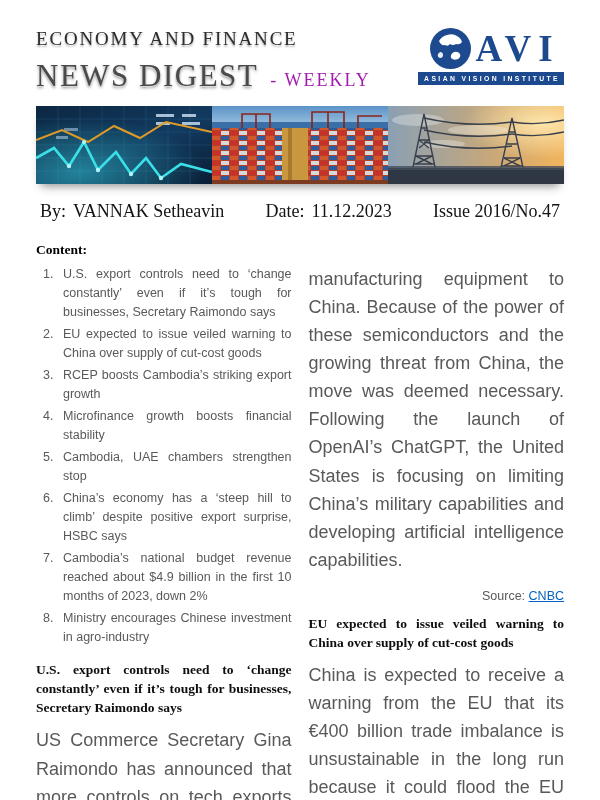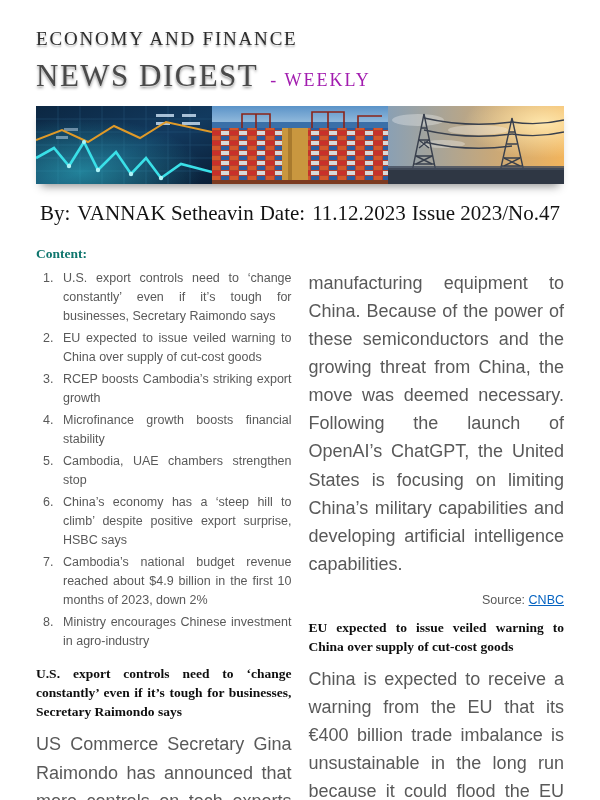--- a/index.html
+++ b/index.html
@@ -30,26 +30,26 @@
     margin-top:3px;background:#1d4a8f;color:#fff;font-size:6.8px;font-weight:bold;
     letter-spacing:2.4px;padding:3px 4px 3px 6px;white-space:nowrap;align-self:stretch;text-align:center;
   }
   
   .banner{display:flex;margin:6px 36px 0 36px;height:78px;box-shadow:0 7px 9px -5px rgba(0,0,0,.45);}
   .banner-img{flex:1;position:relative;overflow:hidden;}
   .banner-img svg{display:block;width:100%;height:100%;}
   
   .byline{
     display:flex;justify-content:space-between;align-items:baseline;
-    padding:17px 40px 0 40px;font-family:"Liberation Serif",serif;font-size:21px;color:#131313;
+    padding:17px 40px 0 40px;font-family:"Liberation Serif",serif;font-size:18px;color:#131313;
   }
   .byline .lbl{margin-right:7px;}
   
   .content{padding:20px 36px 0 36px;}
-  .toc-label{font-family:"Liberation Serif",serif;font-weight:bold;font-size:13.5px;color:#0f766e;}
+  .toc-label{font-family:"Liberation Serif",serif;font-weight:bold;font-size:13.5px;color:#000000;}
   .columns{display:flex;gap:17px;margin-top:7px;}
   .col{flex:1;min-width:0;}
   ol.toc{margin:0;padding:0;list-style:none;counter-reset:n;}
   ol.toc li{
     counter-increment:n;position:relative;padding-left:27px;margin-bottom:3px;
     font-size:12.5px;line-height:1.52;color:#595959;text-align:justify;
   }
   ol.toc li::before{content:counter(n) ".";position:absolute;left:7px;color:#595959;}
   .art-heading{
     font-family:"Liberation Serif",serif;font-weight:bold;font-size:13.5px;line-height:1.42;
@@ -66,20 +66,32 @@
 
 <div class="page">
 
   <div class="header">
     <div>
       <div class="kicker">ECONOMY AND FINANCE</div>
       <div class="title-row">
         <span class="title">NEWS DIGEST</span>
         <span class="title-suffix">- WEEKLY</span>
       </div>
+    </div>
+    <div class="logo">
+      <div class="logo-top">
+        <svg class="globe" viewBox="0 0 41 41">
+          <circle cx="20.5" cy="20.5" r="20.5" fill="#1d4a8f"></circle>
+          <path d="M9,13 q3,-5 8,-6 q6,-2 10,1 q4,2 5,6 q-2,3 -6,2 q-3,2 -6,0 q-2,3 -5,1 q-4,1 -6,-4 z" fill="#ffffff"></path>
+          <path d="M24,24 q4,-1 6,2 q1,3 -2,5 q-4,2 -7,-1 q-1,-4 3,-6 z" fill="#ffffff"></path>
+          <path d="M10,24 q3,0 3,3 q0,3 -3,3 q-3,-1 -2,-4 z" fill="#ffffff" opacity=".9"></path>
+        </svg>
+        <span class="logo-acronym">AVI</span>
+      </div>
+      <div class="logo-banner">ASIAN VISION INSTITUTE</div>
     </div>
   </div>
 
   <div class="banner">
     <div class="banner-img" aria-label="stock-market-chart">
       <svg viewBox="0 0 176 78" preserveAspectRatio="none">
         <defs>
           <linearGradient id="navy" x1="0" y1="0" x2="1" y2="1">
             <stop offset="0" stop-color="#0c2742"></stop>
               <stop offset=".55" stop-color="#123a5f"></stop>
@@ -177,21 +189,21 @@
     </div>
   </div>
 
   <div class="byline">
     <span>
       <span class="lbl">By:</span><span>VANNAK Setheavin</span>
     </span>
     <span>
       <span class="lbl">Date:</span><span>11.12.2023</span>
     </span>
-    <span>Issue 2023/No.47</span>
+    <span>Issue 2016/No.47</span>
   </div>
 
   <div class="content">
     <div class="toc-label">Content:</div>
 
     <div class="columns">
 
       <div class="col">
         <ol class="toc">
           <li>U.S. export controls need to ‘change constantly’ even if it’s tough for businesses, Secretary Raimondo says</li>

